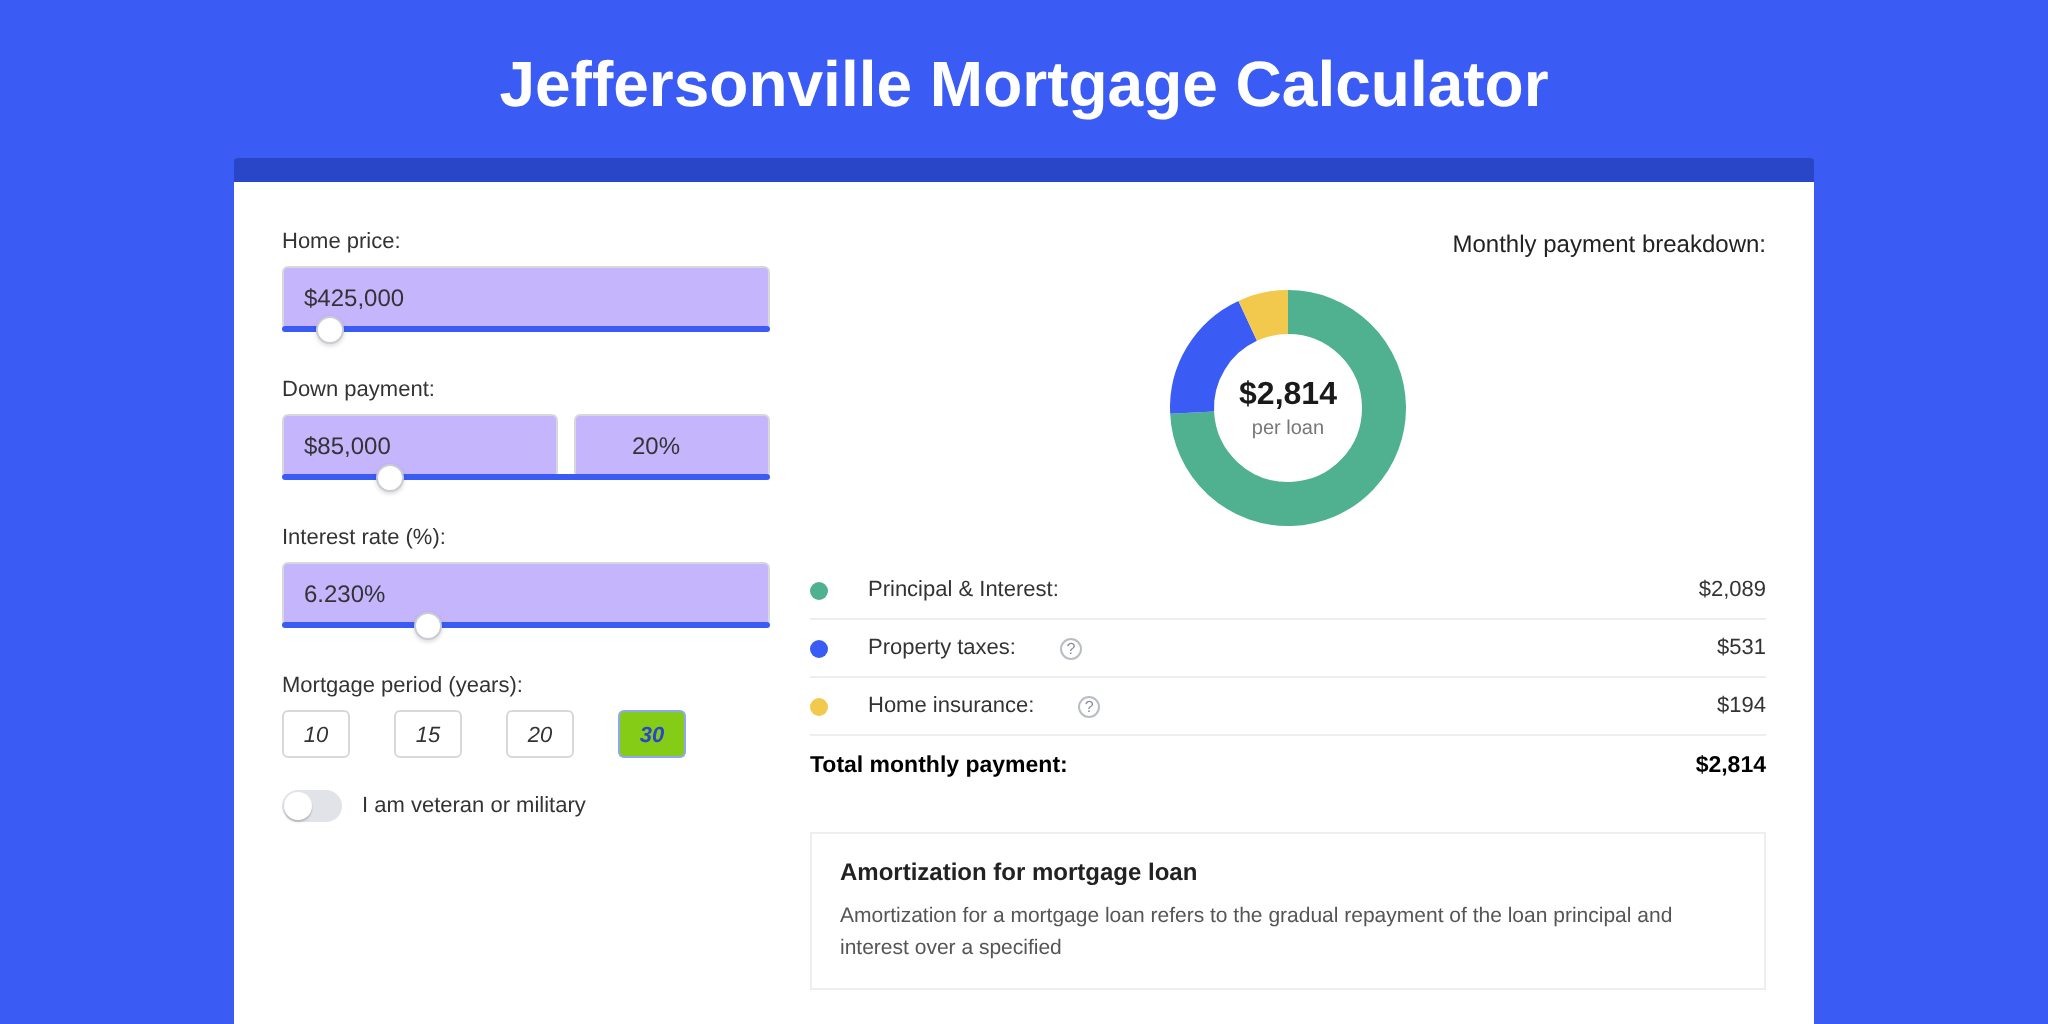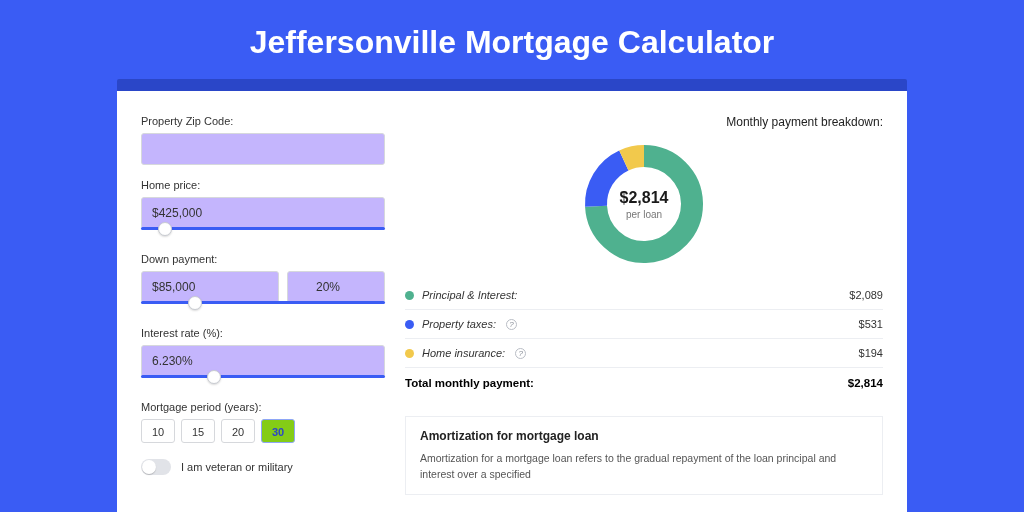--- a/index.html
+++ b/index.html
@@ -79,21 +79,22 @@
     transform: translateX(-50%);
   }
   .two-inputs {
     display: flex;
     gap: 8px;
   }
   .two-inputs .text-input:first-child { flex: 2; }
   .two-inputs .text-input:last-child  { flex: 1; padding-left: 28px; }
   .seg-group {
     display: flex;
-    gap: 6px;
+    gap: 22px;
+    font-style: italic;
   }
   .seg-btn {
     width: 34px;
     height: 24px;
     line-height: 24px;
     font-size: 11px;
     text-align: center;
     border: 1px solid #d6d8dc;
     border-radius: 3px;
     background: #fff;
@@ -163,21 +164,21 @@
   .legend-row {
     display: flex;
     align-items: center;
     justify-content: space-between;
     padding: 8px 0;
     border-top: 1px solid #eceef2;
     font-size: 11px;
     color: #333;
   }
   .legend-row:first-of-type { border-top: none; }
-  .legend-left { display: flex; align-items: center; gap: 8px; font-style: italic; }
+  .legend-left { display: flex; align-items: center; gap: 20px; }
   .dot {
     width: 9px; height: 9px; border-radius: 50%;
     display: inline-block;
   }
   .info-icon {
     width: 11px; height: 11px; border: 1px solid #b9bdc5; border-radius: 50%;
     display: inline-flex; align-items: center; justify-content: center;
     font-size: 8px; color: #8a8f99; margin-left: 2px;
   }
   .legend-total {
@@ -211,24 +212,20 @@
 <body>
 
 <h1 class="page-title">Jeffersonville Mortgage Calculator</h1>
 
 <div class="shadow-strip"></div>
 
 <div class="card">
 
   <div class="left-col">
 
-    <div class="field-row">
-      <label class="field-label">Property Zip Code:</label>
-      <input class="text-input" value="" style="">
-    </div>
 
     <div class="field-row">
       <label class="field-label">Home price:</label>
       <input class="text-input" value="$425,000" style="">
       <div class="slider-wrap">
         <div class="slider-track"></div>
         <div class="slider-thumb" style="left:10%"></div>
       </div>
     </div>
 

